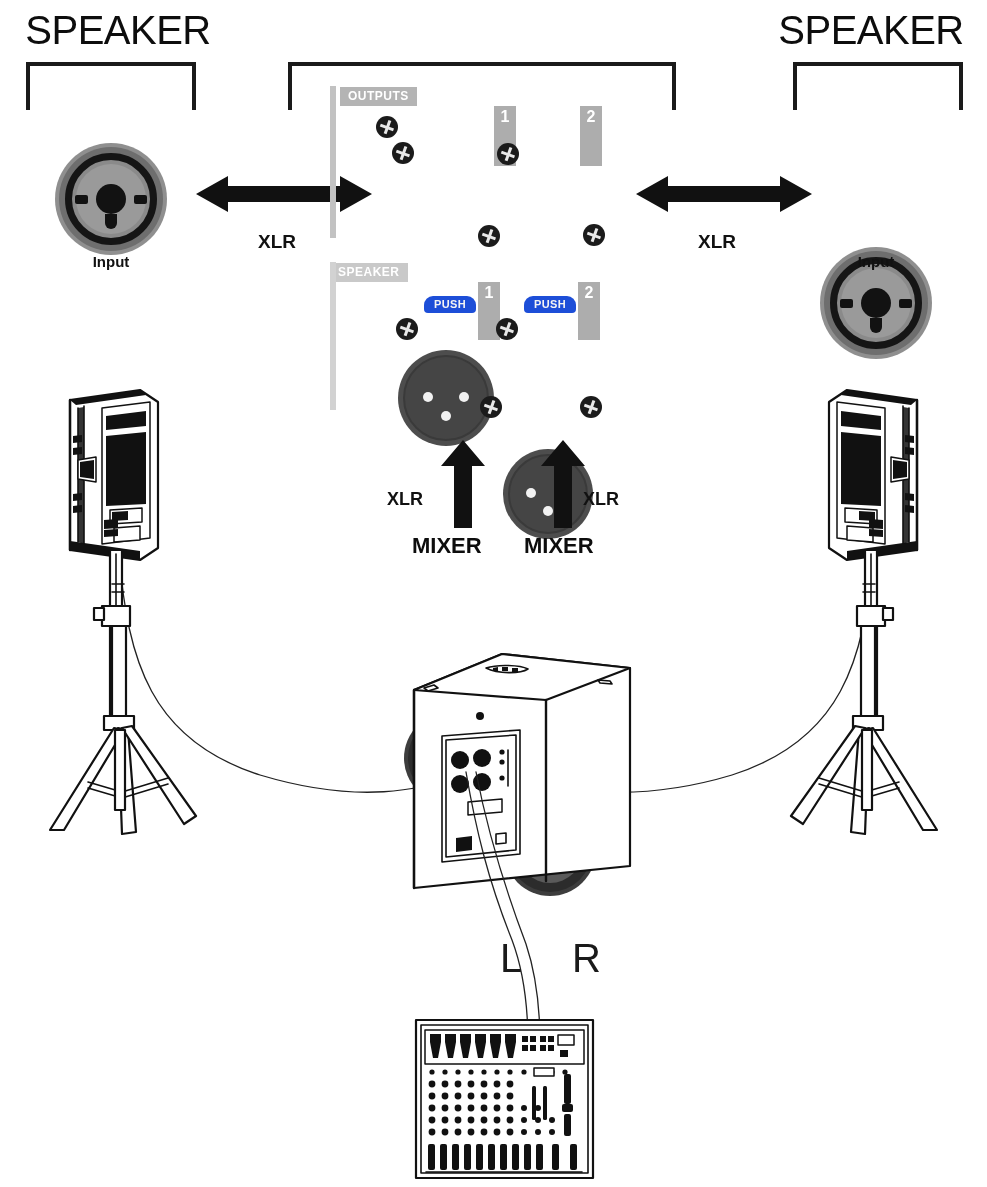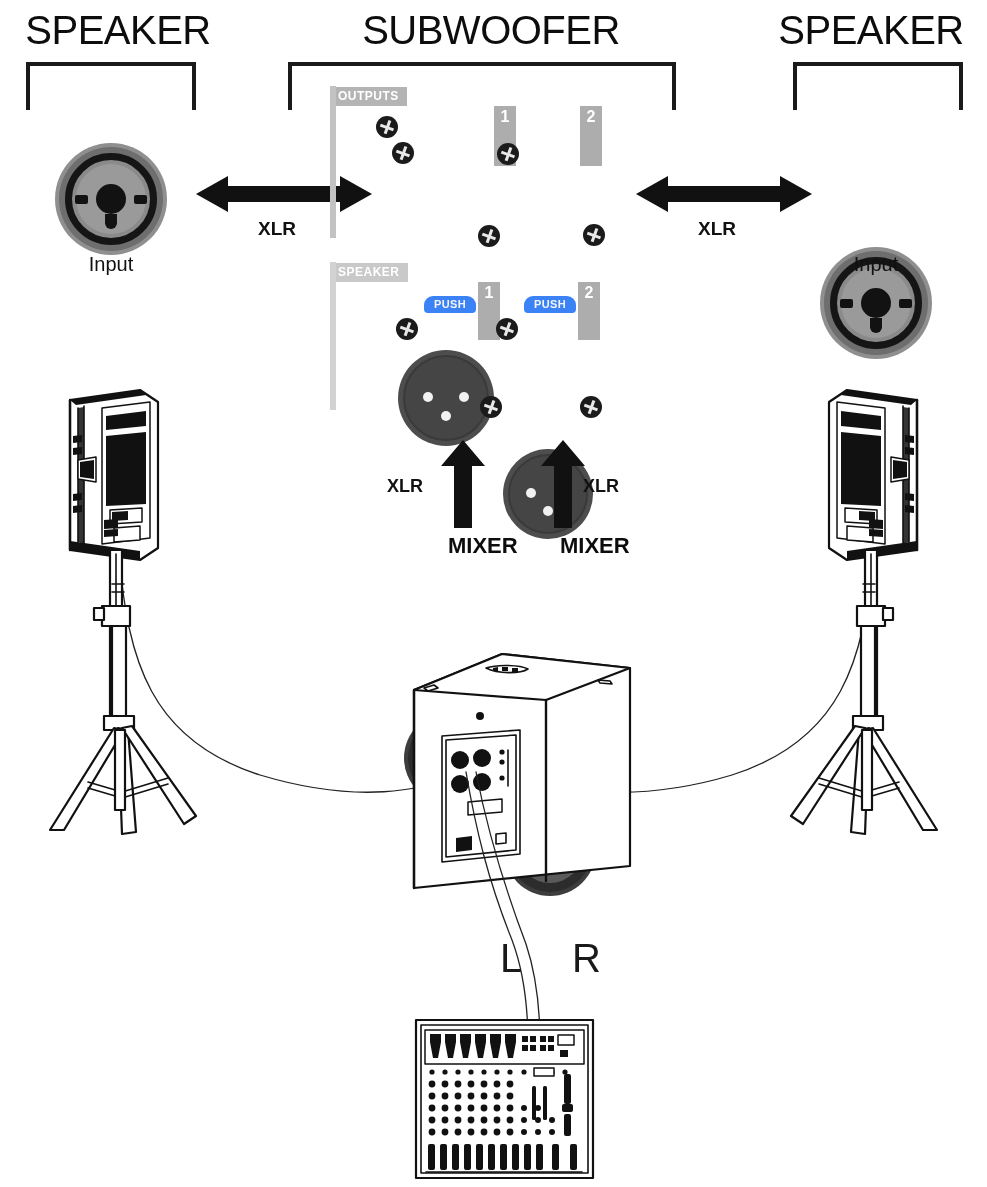--- a/index.html
+++ b/index.html
@@ -82,22 +82,22 @@
   .combo-jack .tip {
     position: absolute;
     left: 50%; margin-left: -6px;
     bottom: 22px;
     width: 12px; height: 15px;
     background: #121212;
     border-radius: 0 0 6px 6px;
   }
 
   .jack-label {
-    font-weight: normal;
-    font-size: 20px;
+    font-weight: bold;
+    font-size: 15px;
     color: #111;
     text-align: center;
     white-space: nowrap;
   }
 
   
   .xlr-round {
     border-radius: 50%;
     background: #4d4d4d;
     position: relative;
@@ -197,47 +197,47 @@
     font-weight: bold;
     font-size: 16px;
     text-align: center;
     padding-top: 2px;
     box-sizing: border-box;
   }
 
   
   .push-latch {
     position: absolute;
-    background: #3b82f6;
+    background: #1d4ed8;
     color: #f4f4f4;
     font-weight: bold;
     font-size: 11px;
     letter-spacing: 0.3px;
     text-align: center;
     border-radius: 9px 9px 4px 4px;
     line-height: 17px;
     height: 17px;
   }
 
   
   .arrow-label {
     position: absolute;
     font-weight: bold;
     font-size: 19px;
     color: #111;
     white-space: nowrap;
+    margin-top: 13px;
   }
   .arrow-label.small { font-size: 18px; }
   .mixer-label {
     position: absolute;
     font-weight: bold;
     font-size: 22px;
     color: #0d0d0d;
     white-space: nowrap;
-    margin-left: 36px;
   }
   .lr-label {
     position: absolute;
     font-size: 40px;
     color: #1a1a1a;
     font-family: "Liberation Sans", sans-serif;
     white-space: nowrap;
   }
 
   svg { display: block; overflow: visible; }
@@ -247,21 +247,20 @@
   .fl { fill: #111111; }
   .fw { fill: #ffffff; stroke: #111111; stroke-width: 2.2; stroke-linejoin: round; }
   .fw-thin { fill: #ffffff; stroke: #111111; stroke-width: 1.5; stroke-linejoin: round; }
 </style>
 </head>
 <body>
 
 <div id="stage">
 
   <div class="abs section-title" style="left:0px; top:8px; width:236px;">SPEAKER</div>
-  <div class="abs section-title" style="left:306px; top:8px; width:370px;">SUBWOOFER</div>
   <div class="abs section-title" style="left:753px; top:8px; width:236px;">SPEAKER</div>
 
   <div class="abs bracket" style="left:26px; top:62px; width:170px; height:48px;"></div>
   <div class="abs bracket" style="left:288px; top:62px; width:388px; height:48px;"></div>
   <div class="abs bracket" style="left:793px; top:62px; width:170px; height:48px;"></div>
 
   <div class="abs combo-jack" style="left:59px; top:147px; width:104px; height:104px;">
     <div class="ring-outer"></div>
     <div class="ring-inner"></div>
     <div class="core"></div>
@@ -288,21 +287,21 @@
   </svg>
   <div class="arrow-label" style="left:258px; top:218px;">XLR</div>
 
   <svg class="abs" style="left:636px; top:172px;" width="176" height="44">
     <g class="fl">
       <path d="M0,22 L32,4 L32,14 L144,14 L144,4 L176,22 L144,40 L144,30 L32,30 L32,40 Z"></path>
     </g>
   </svg>
   <div class="arrow-label" style="left:698px; top:218px;">XLR</div>
 
-  <div class="flag" style="left:330px; top:86px;">
+  <div class="flag" style="left:330px; top:86px;padding-left:10px;">
     <div class="flag-pole" style="height:152px;"></div>
     <div class="flag-head">OUTPUTS</div>
   </div>
 
   <div class="num-tab" style="left:494px; top:106px; width:22px; height:60px;">1</div>
   <div class="num-tab" style="left:580px; top:106px; width:22px; height:60px;">2</div>
 
   <div class="abs xlr-round" style="left:398px; top:142px; width:96px; height:96px;">
     <div class="barrel"></div>
     <div class="pin" style="left:25px; top:42px; width:10px; height:10px;"></div>

